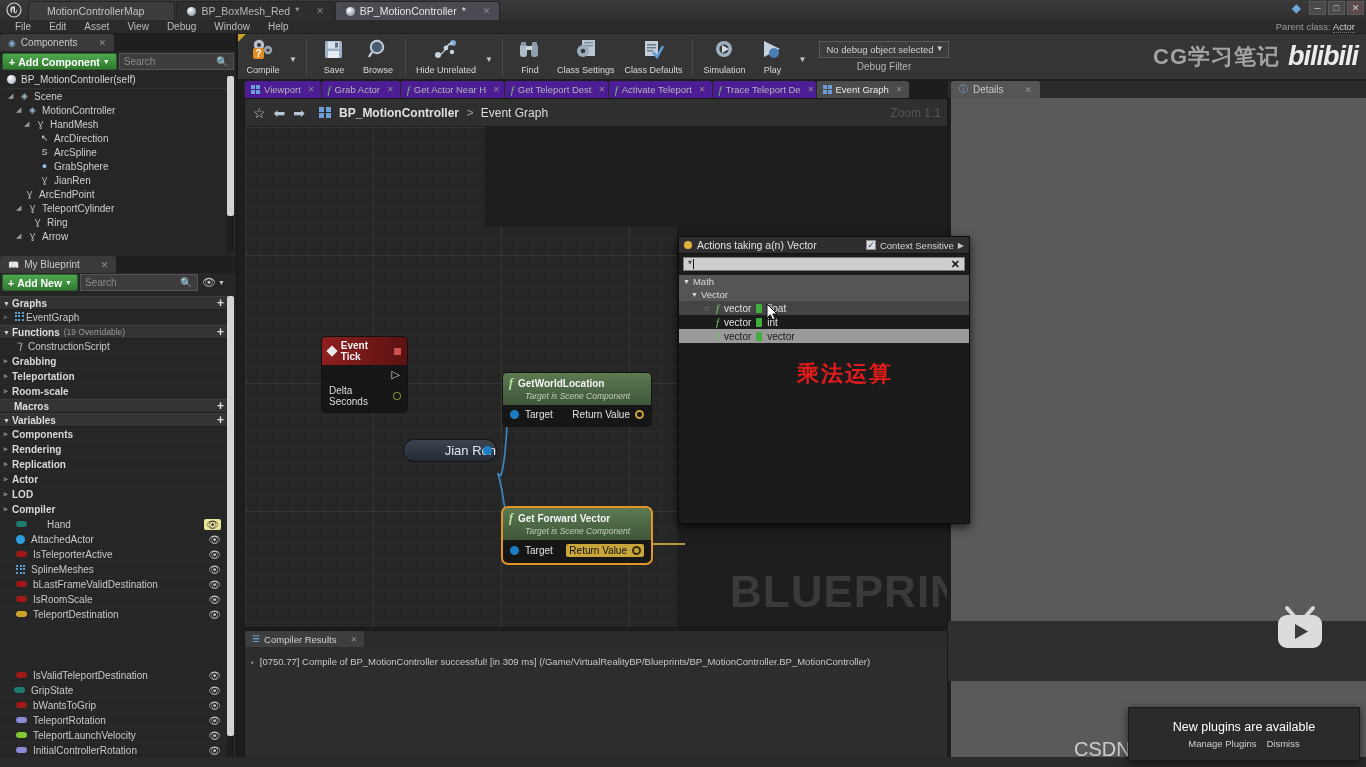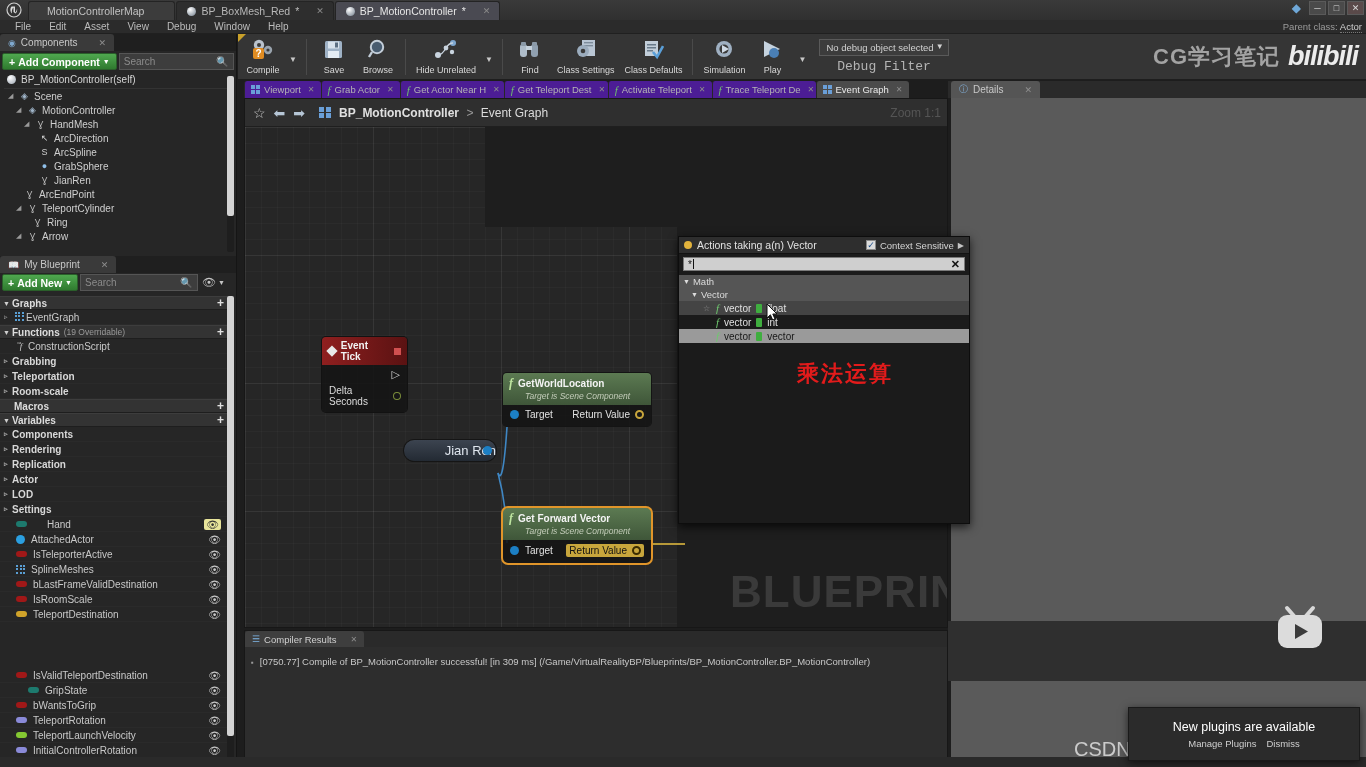--- a/index.html
+++ b/index.html
@@ -52,21 +52,21 @@
   .win-gem { margin-right:6px; color:#6fa8d8; font-size:12px; }
 
   
   .menubar {
     position:absolute; left:0; top:20px; width:1366px; height:14px;
     background:#2b2b2b; display:flex; align-items:center; padding-left:6px;
     border-bottom:1px solid #202020;
   }
   .menubar .mi { font-size:10px; color:#bcbcbc; padding: 0 9px; }
   .parent-class {
-    position:absolute; right:4px; top:21px; font-size:9.5px; color:#9a9a9a;
+    position:absolute; right:11px; top:21px; font-size:9.5px; color:#9a9a9a;
   }
   .parent-class b { color:#cfcfcf; font-weight:normal; border-bottom:1px dotted #777; }
 
   
   .panel-tabbar { display:flex; align-items:flex-end; height:17px; background:#1f1f1f; }
   .ptab {
     height:17px; background:#3a3a3a; color:#c8c8c8; font-size:10px;
     display:flex; align-items:center; gap:5px; padding:0 8px;
     border-top-left-radius:3px; border-top-right-radius:3px;
   }
@@ -171,21 +171,21 @@
     min-width:44px; padding: 2px 5px; gap:1px; color:#d8d8d8; font-size:9px;
   }
   .tb-btn .glyph { font-size:19px; line-height:21px; }
   .tb-caret { color:#c8c8c8; font-size:8px; padding:0 4px; align-self:center; margin-top:6px;}
   .debug-box { display:flex; flex-direction:column; align-items:center; gap:3px; padding:0 6px; }
   .debug-select {
     background:#3c3c3c; border:1px solid #5a5a5a; color:#d2d2d2; font-size:9.5px;
     padding:2px 14px 2px 6px; position:relative; min-width:122px; text-align:left;
   }
   .debug-select .ch { position:absolute; right:4px; top:2px; font-size:8px; }
-  .debug-label { font-size:13px; color:#b4b4b4;font-family:Liberation Mono, monospace; }
+  .debug-label { font-size:10px; color:#b4b4b4; }
   .brand {
     margin-left:auto; display:flex; align-items:center; gap:8px; padding-right:8px;
     color:#dcdcdc;
   }
   .brand .cg { font-size:22px; font-weight:bold; letter-spacing:1px; color:#a3a3a3;}
   .brand .bili { font-size:27px; font-weight:bold; font-style:italic; color:#ececec; letter-spacing:-1px;}
 
   
   #graph-tabbar {
     position:absolute; left:244px; top:81px; width:704px; height:17px;
@@ -653,21 +653,21 @@
       <div class="mb-row cat">
         <span class="caret">▹</span>
         <span>Actor</span>
       </div>
       <div class="mb-row cat">
         <span class="caret">▹</span>
         <span>LOD</span>
       </div>
       <div class="mb-row cat">
         <span class="caret">▹</span>
-        <span>Settings</span>
+        <span>Compiler</span>
       </div>
 
       <div class="mb-row" style="padding-left:16px;">
         <span class="pill" style="background:#1d7a6e;"></span>
         <span style="margin-left:20px;">Hand</span>
         <span class="eyeicon hl">👁</span>
       </div>
       <div class="mb-row" style="padding-left:16px;">
         <span class="varicon-circle" style="background:#2b9fe0;"></span>
         <span style="margin-left:6px;">AttachedActor</span>
@@ -696,21 +696,21 @@
       <div class="mb-row" style="padding-left:16px;">
         <span class="pill" style="background:#d0a32a;"></span>
         <span style="margin-left:6px;">TeleportDestination</span>
         <span class="eyeicon">👁</span>
       </div>
       <div class="mb-row" style="padding-left:16px;margin-top:46px;">
         <span class="pill" style="background:#a01818;"></span>
         <span style="margin-left:6px;">IsValidTeleportDestination</span>
         <span class="eyeicon">👁</span>
       </div>
-      <div class="mb-row" style="padding-left:28px;">
+      <div class="mb-row" style="padding-left:14px;">
         <span class="pill" style="background:#1d7a6e;"></span>
         <span style="margin-left:6px;">GripState</span>
         <span class="eyeicon">👁</span>
       </div>
       <div class="mb-row" style="padding-left:16px;">
         <span class="pill" style="background:#a01818;"></span>
         <span style="margin-left:6px;">bWantsToGrip</span>
         <span class="eyeicon">👁</span>
       </div>
       <div class="mb-row" style="padding-left:16px;">

